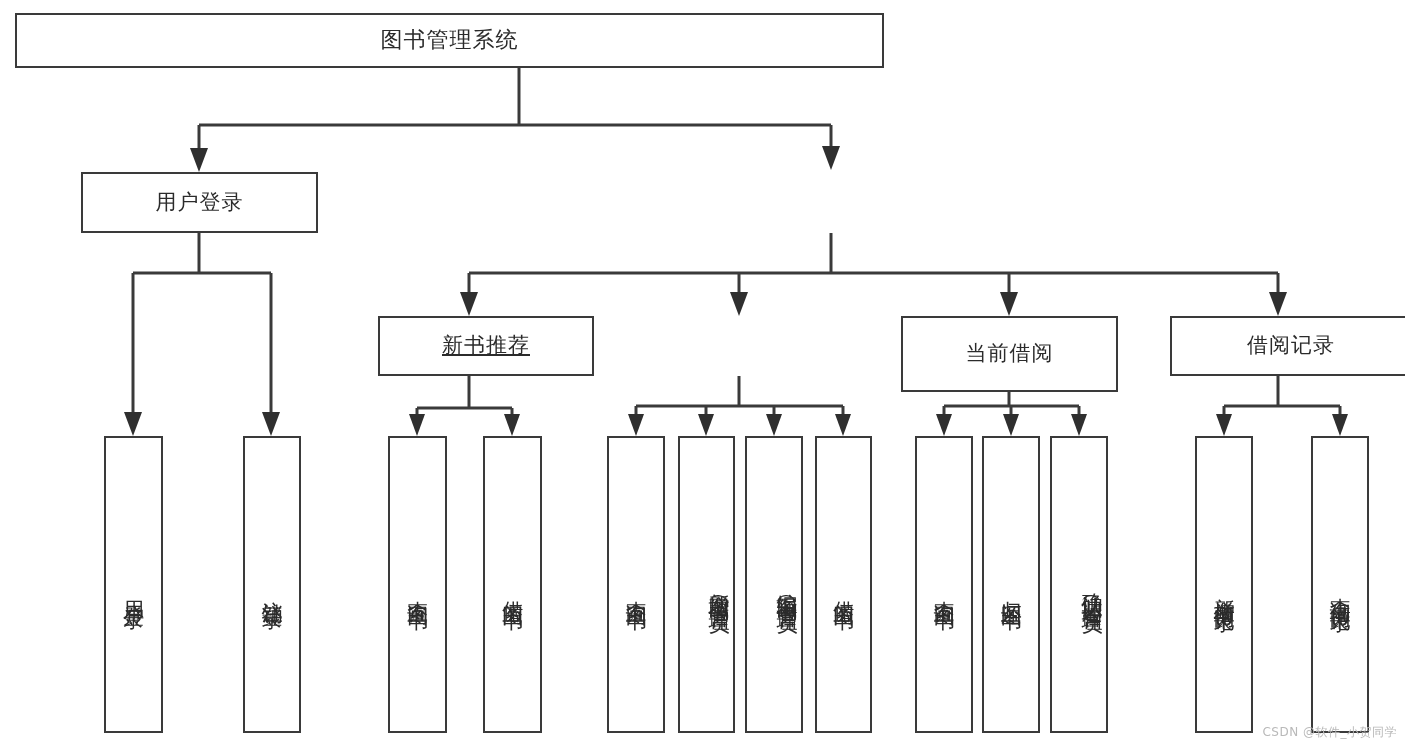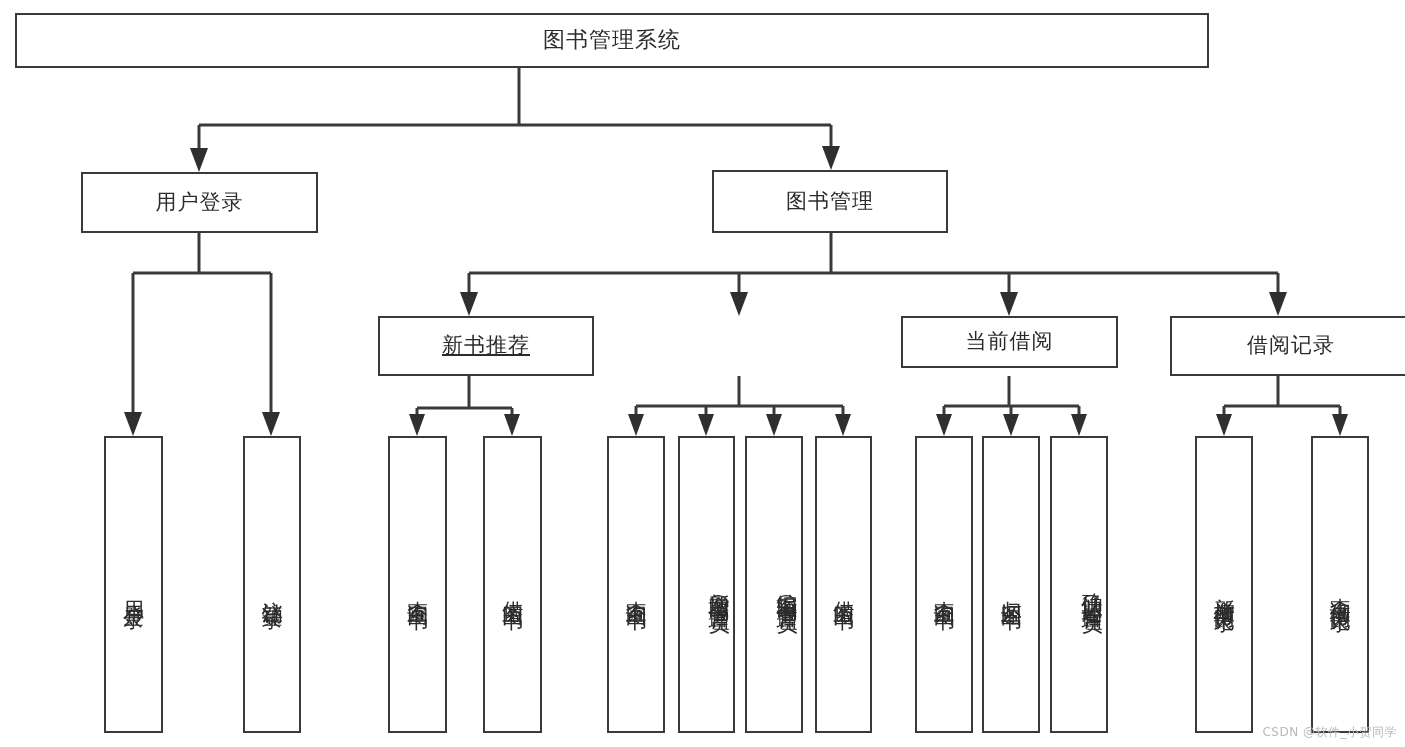--- a/index.html
+++ b/index.html
@@ -80,35 +80,32 @@
       <polygon points="774,436 766,414 782,414"></polygon>
       <polygon points="843,436 835,414 851,414"></polygon>
       <polygon points="944,436 936,414 952,414"></polygon>
       <polygon points="1011,436 1003,414 1019,414"></polygon>
       <polygon points="1079,436 1071,414 1087,414"></polygon>
       <polygon points="1224,436 1216,414 1232,414"></polygon>
       <polygon points="1340,436 1332,414 1348,414"></polygon>
     </g>
   </svg>
 
-  <div class="node horiz root" style="left:15px;top:13px;width:1194px;height:55px;">
+  <div class="node horiz root" style="left:15px;top:13px;width:869px;height:55px;">
     <span>图书管理系统</span>
   </div>
 
   <div class="node horiz" style="left:81px;top:172px;width:237px;height:61px;">
     <span>用户登录</span>
   </div>
-  <div class="node horiz" style="left:712px;top:170px;width:236px;height:63px;">
-    <span>图书管理</span>
-  </div>
 
   <div class="node horiz" style="left:378px;top:316px;width:216px;height:60px;text-decoration:underline;">
     <span>新书推荐</span>
   </div>
-  <div class="node horiz" style="left:901px;top:316px;width:217px;height:52px;">
+  <div class="node horiz" style="left:901px;top:316px;width:217px;height:76px;">
     <span>当前借阅</span>
   </div>
   <div class="node horiz" style="left:1170px;top:316px;width:242px;height:60px;">
     <span>借阅记录</span>
   </div>
 
   <div class="node vert mid" style="left:104px;top:436px;width:59px;height:297px;">
     <span>用户登录</span>
   </div>
   <div class="node vert mid" style="left:243px;top:436px;width:58px;height:297px;">

